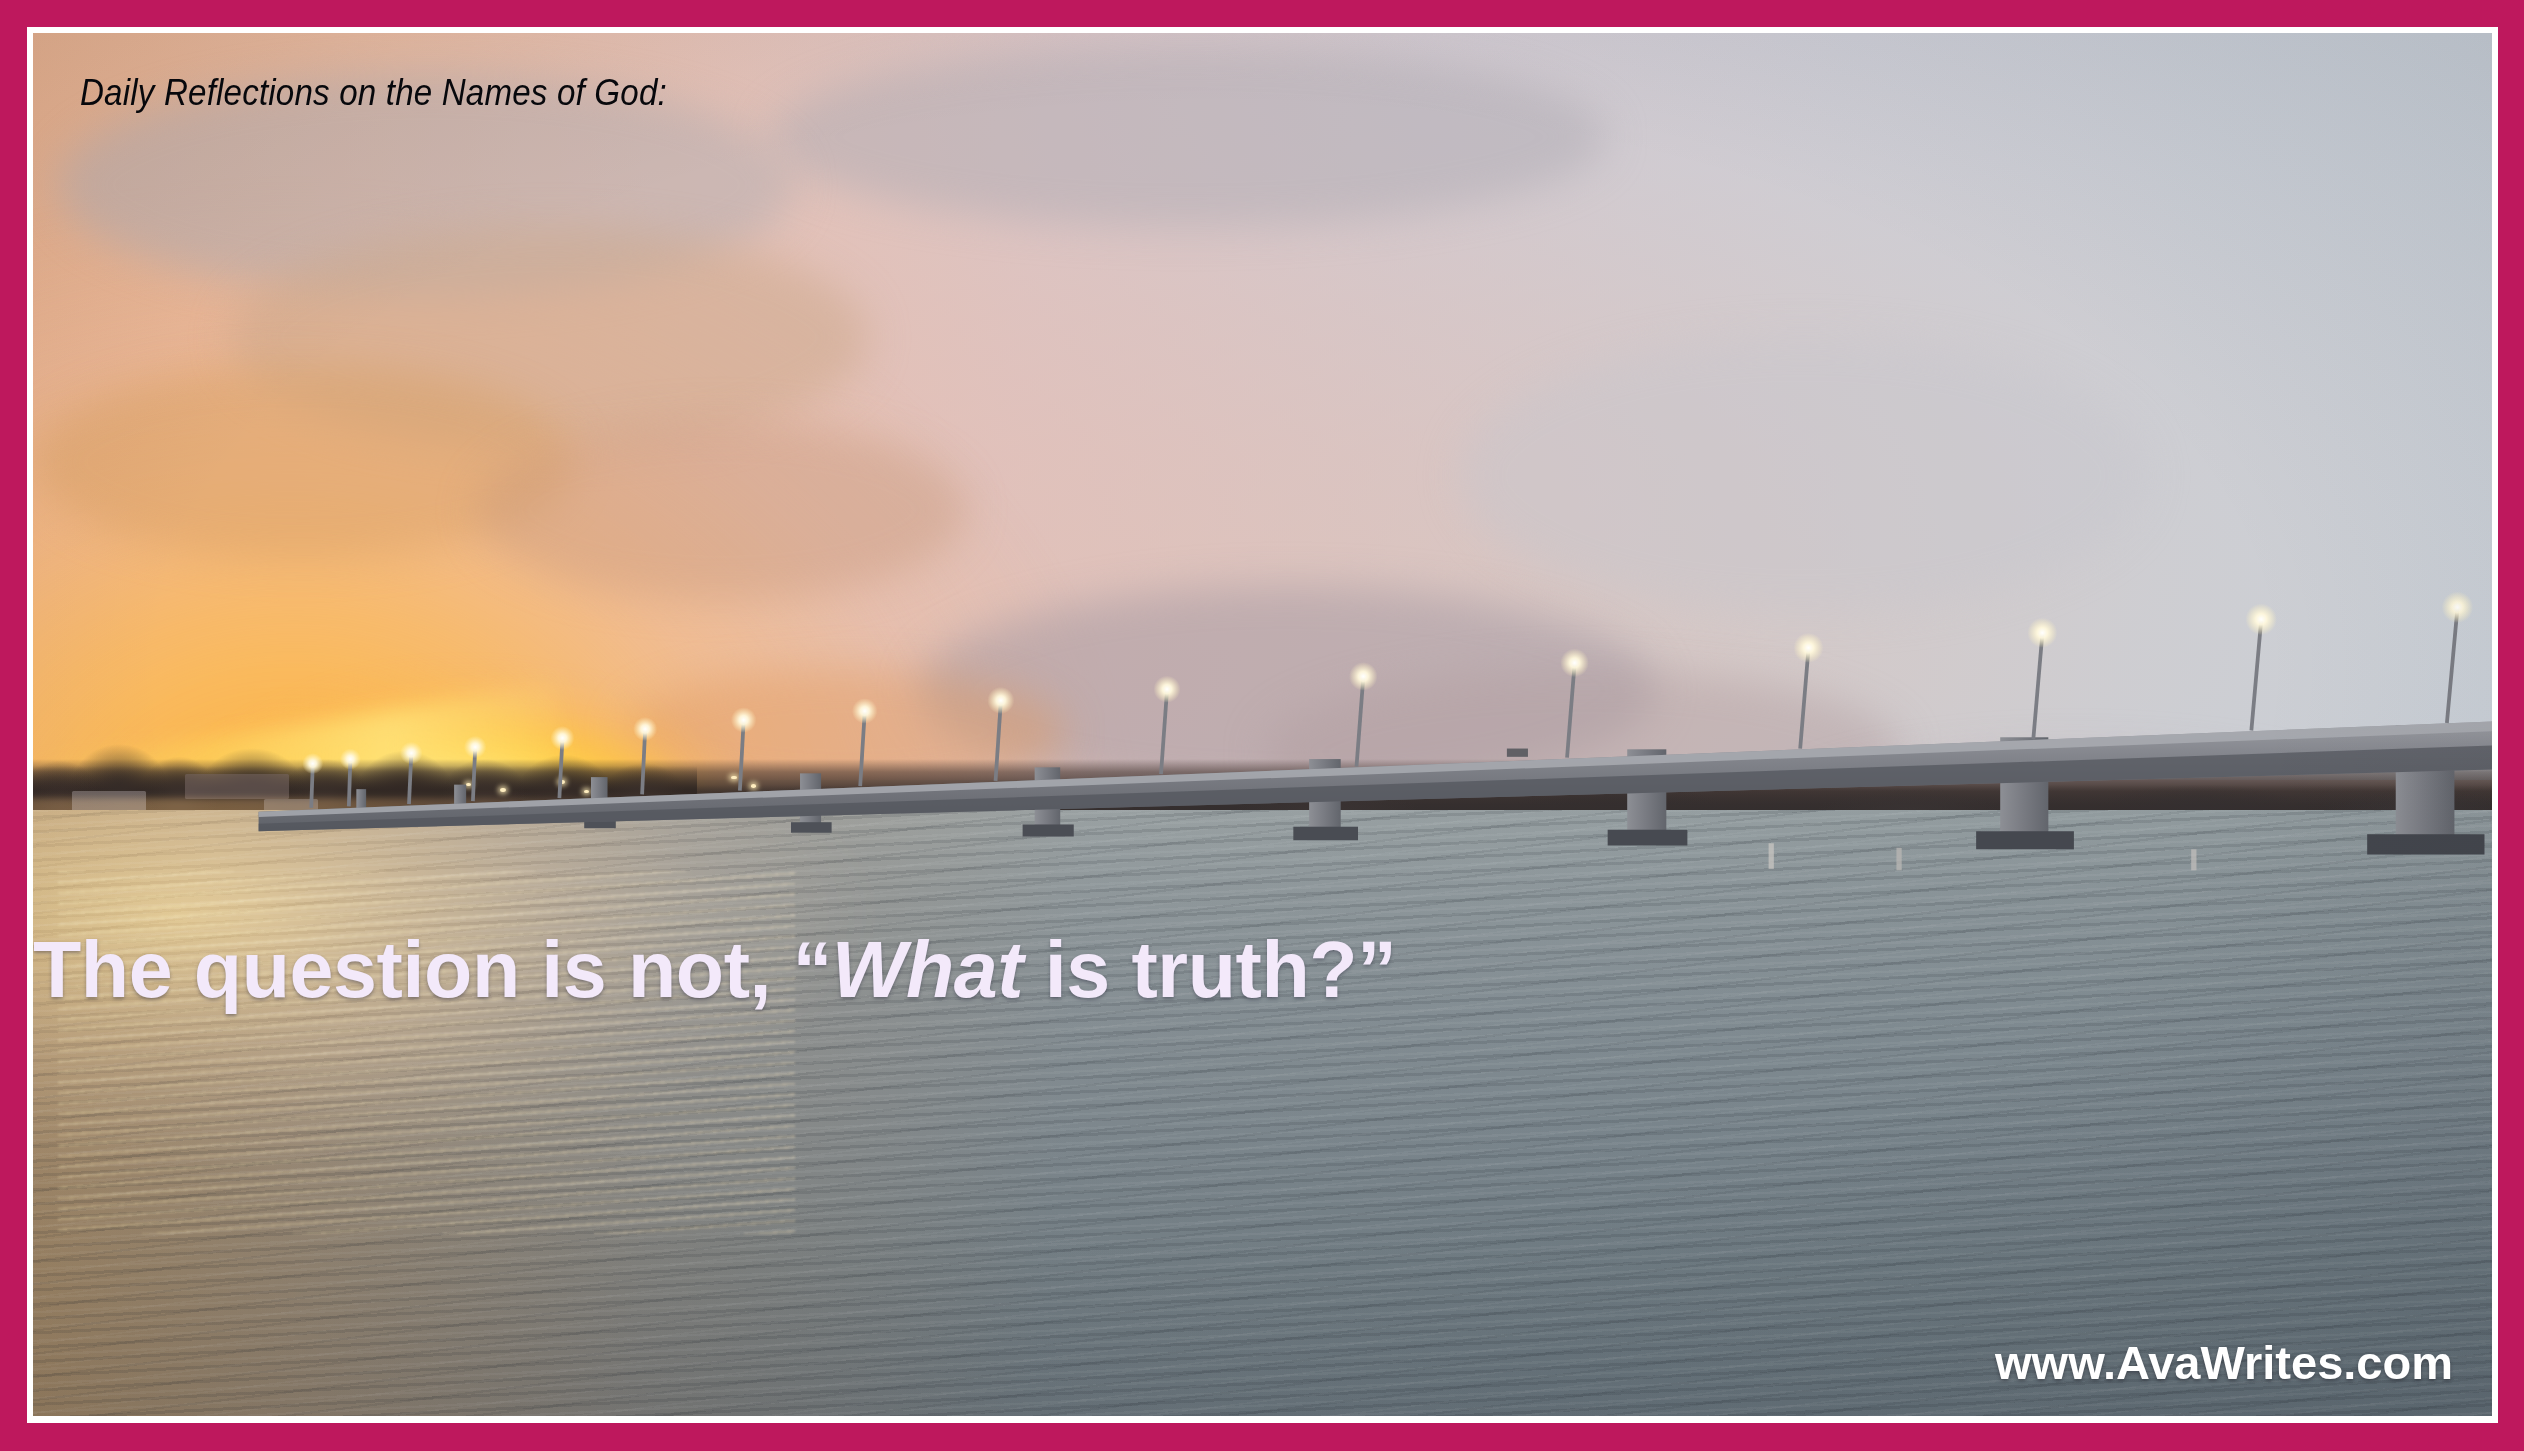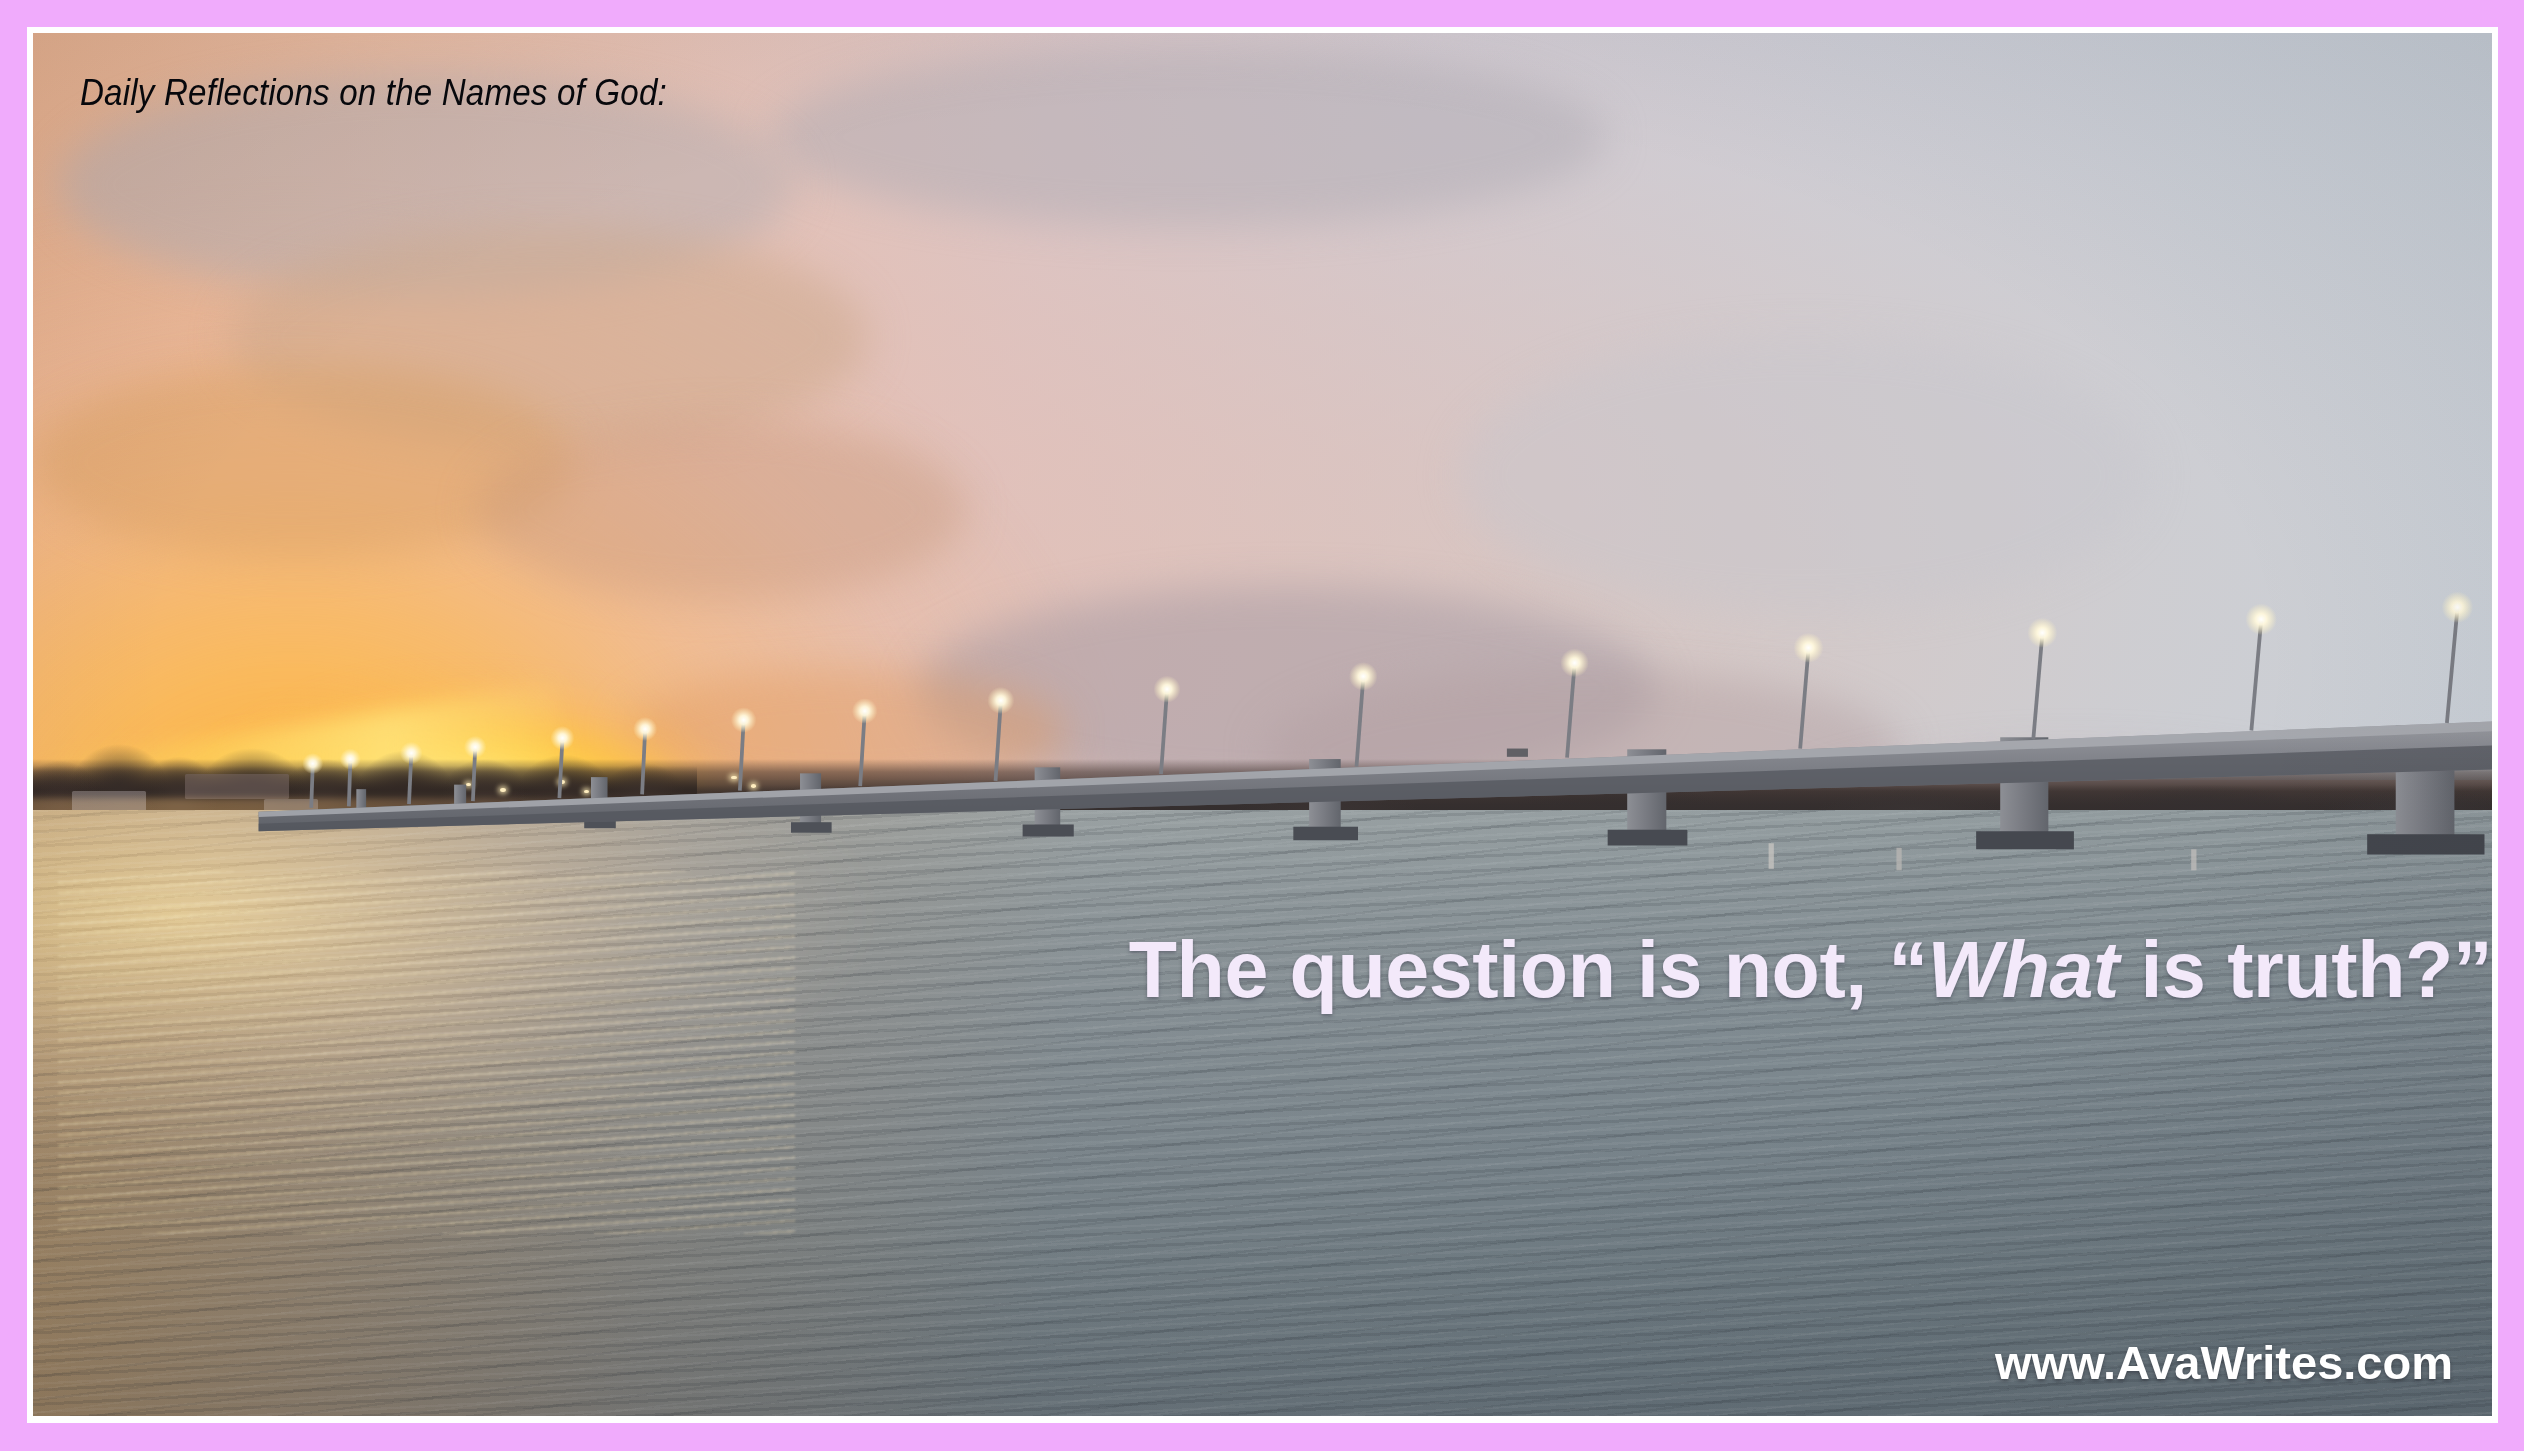--- a/index.html
+++ b/index.html
@@ -12,21 +12,21 @@
     height: 1451px;
     overflow: hidden;
     font-family: "Liberation Sans", sans-serif;
   }
 
   
   #poster {
     position: relative;
     width: 2525px;
     height: 1451px;
-    background: #f0abfc;
+    background: #be185d;
     box-sizing: border-box;
   }
 
   
   #mat {
     position: absolute;
     left: 27px;
     top: 27px;
     width: 2471px;
     height: 1396px;
@@ -326,21 +326,21 @@
     white-space: nowrap;
     transform: scaleX(0.92);
     transform-origin: left center;
   }
 
   #quote {
     position: absolute;
     left: 0;
     top: 886px;
     width: 2459px;
-    text-align: right;
+    text-align: left;
     font-family: "Liberation Sans", sans-serif;
     font-weight: bold;
     font-size: 79px;
     line-height: 1.30;
     color: #f3e9fa;
     letter-spacing: -0.4px;
     text-shadow: 0 1.5px 3.8px rgba(40,40,60,0.40);
   }
   #quote .line { display: block; white-space: nowrap; }
   #quote .em { font-style: italic; }

